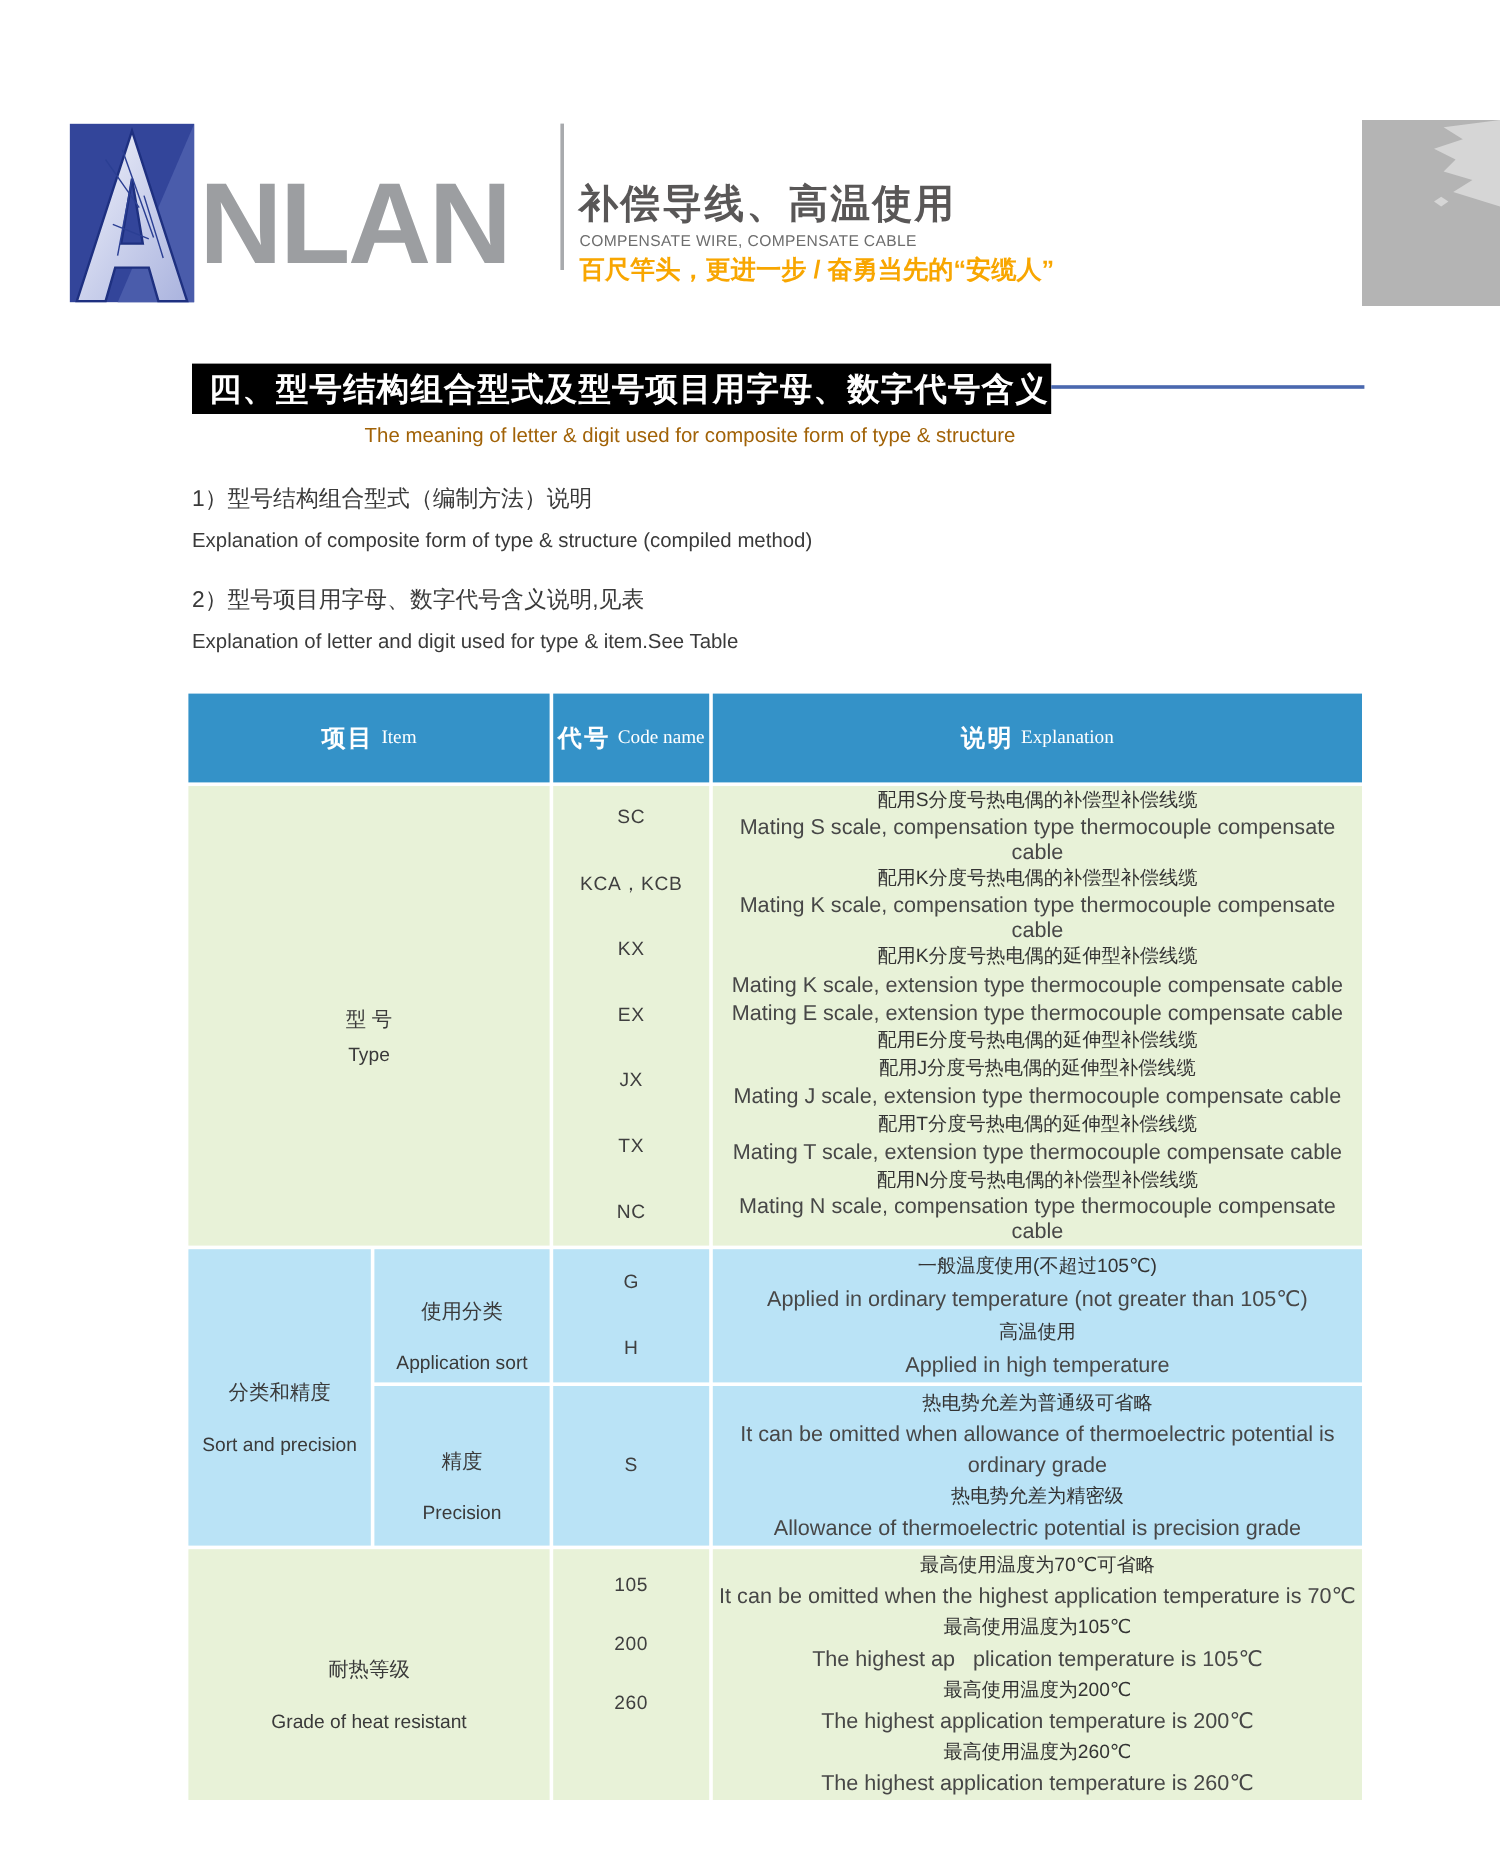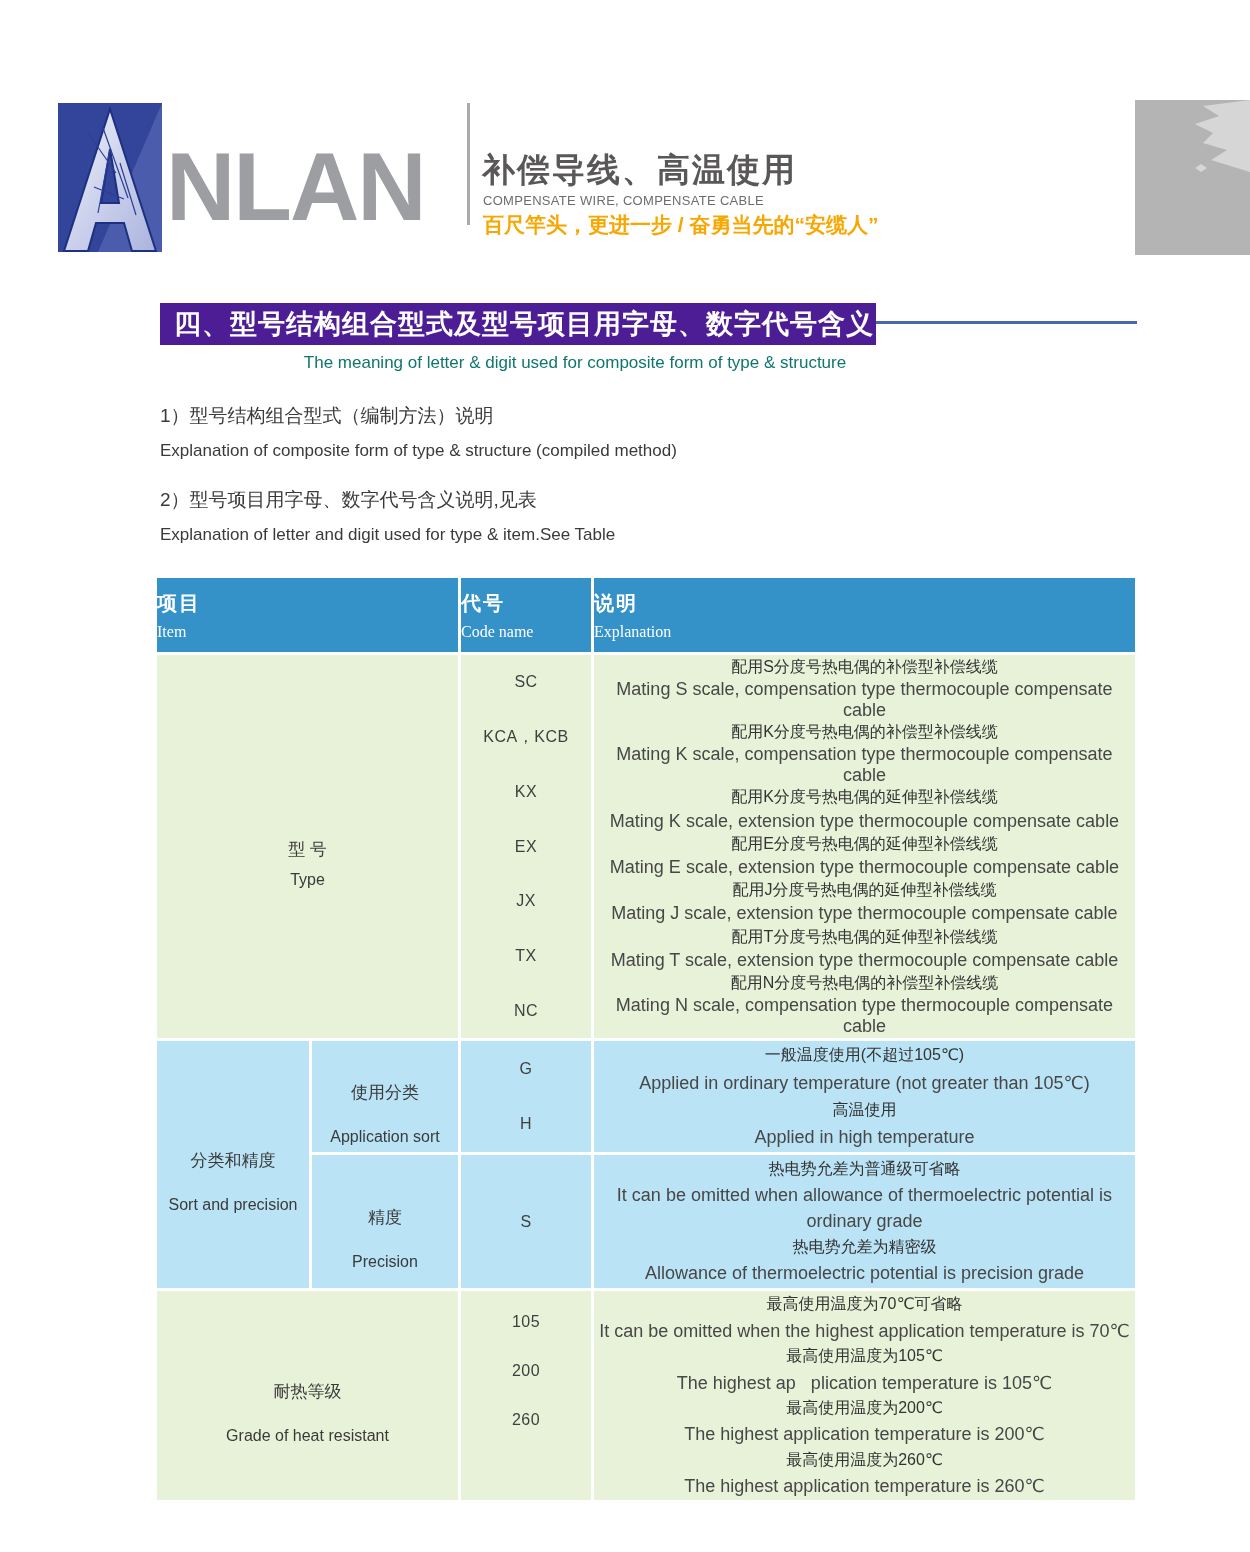--- a/index.html
+++ b/index.html
@@ -14,42 +14,42 @@
   .logo-box { left:58px; top:103px; width:104px; height:149px; }
   .logo-nlan { left:166px; top:148px; font-size:96px; line-height:77px; font-weight:bold;
                color:#9c9ea1; letter-spacing:-2px; }
   .v-divider { left:467px; top:103px; width:3px; height:122px; background:#a8aaad; }
   .brand-cn { left:482px; top:148px; font-size:33px; font-weight:bold; color:#595757; letter-spacing:2px; }
   .brand-en { left:483px; top:193px; font-size:13px; color:#6d6d6d; letter-spacing:0.3px; }
   .tagline  { left:483px; top:211px; font-size:21px; font-weight:bold; color:#f8a600; }
   .corner-img { left:1135px; top:100px; width:115px; height:155px; }
 
   
-  .section-bar { left:160px; top:303px; width:716px; height:42px; background:#4c1d95;
+  .section-bar { left:160px; top:303px; width:716px; height:42px; background:#000000;
                  color:#fff; font-size:27px; font-weight:bold; line-height:42px; padding-left:14px;
                  letter-spacing:1px; }
   .section-line { left:876px; top:321px; width:261px; height:3px; background:#4a68af; }
-  .section-sub { left:160px; top:353px; width:830px; text-align:center; font-size:17px; color:#0f766e; }
+  .section-sub { left:160px; top:353px; width:830px; text-align:center; font-size:17px; color:#a16207; }
 
   
   .notes { left:160px; top:403px; width:800px; }
   .note-cn { font-size:19px; color:#3a3a3a; }
   .note-en { font-size:17px; color:#3a3a3a; margin-top:12px; }
   .note-gap { margin-top:26px; }
 
   
   .dtable { left:157px; top:578px; width:978px; display:flex; flex-direction:column; gap:3px; }
   .trow { display:flex; gap:3px; }
   .c1 { width:301px; } .c2 { width:130px; } .c3 { width:541px;align-items:center; }
   .c1a { width:164px; } .c1b { width:146px; }
   .bgG { background:#e8f2d8; } .bgB { background:#bae3f6; }
 
   .thead { height:74px; }
-  .thead .cell { background:#3492c8; color:#fff; display:flex; flex-direction:column;
-                 align-items:flex-start; justify-content:center; gap:6px;
+  .thead .cell { background:#3492c8; color:#fff; display:flex; flex-direction:row;
+                 align-items:center; justify-content:center; gap:6px;
                  font-family:"Liberation Serif","DejaVu Serif",serif; }
   .th-cn { font-size:20px; font-weight:bold; letter-spacing:2px; }
   .th-en { font-size:16px; }
 
   .itemcell { display:flex; flex-direction:column; align-items:center; justify-content:center; gap:24px; }
   .itemcell.tight { gap:10px; }
   .item-cn { font-size:17px; color:#3a3a3a;margin-top:33px; }
   .item-en { font-size:16px; color:#3a3a3a; }
 
   .codes { display:flex; flex-direction:column; }
@@ -141,22 +141,22 @@
       <span class="code">TX</span>
       <span class="code">NC</span>
     </div>
     <div class="c3 bgG lines">
       <span class="tl cn">配用S分度号热电偶的补偿型补偿线缆</span>
       <span class="tl en">Mating S scale, compensation type thermocouple compensate cable</span>
       <span class="tl cn">配用K分度号热电偶的补偿型补偿线缆</span>
       <span class="tl en">Mating K scale, compensation type thermocouple compensate cable</span>
       <span class="tl cn">配用K分度号热电偶的延伸型补偿线缆</span>
       <span class="tl en">Mating K scale, extension type thermocouple compensate cable</span>
+      <span class="tl en">Mating E scale, extension type thermocouple compensate cable</span>
       <span class="tl cn">配用E分度号热电偶的延伸型补偿线缆</span>
-      <span class="tl en">Mating E scale, extension type thermocouple compensate cable</span>
       <span class="tl cn">配用J分度号热电偶的延伸型补偿线缆</span>
       <span class="tl en">Mating J scale, extension type thermocouple compensate cable</span>
       <span class="tl cn">配用T分度号热电偶的延伸型补偿线缆</span>
       <span class="tl en">Mating T scale, extension type thermocouple compensate cable</span>
       <span class="tl cn">配用N分度号热电偶的补偿型补偿线缆</span>
       <span class="tl en">Mating N scale, compensation type thermocouple compensate cable</span>
     </div>
   </div>
 
   <div class="trow">

